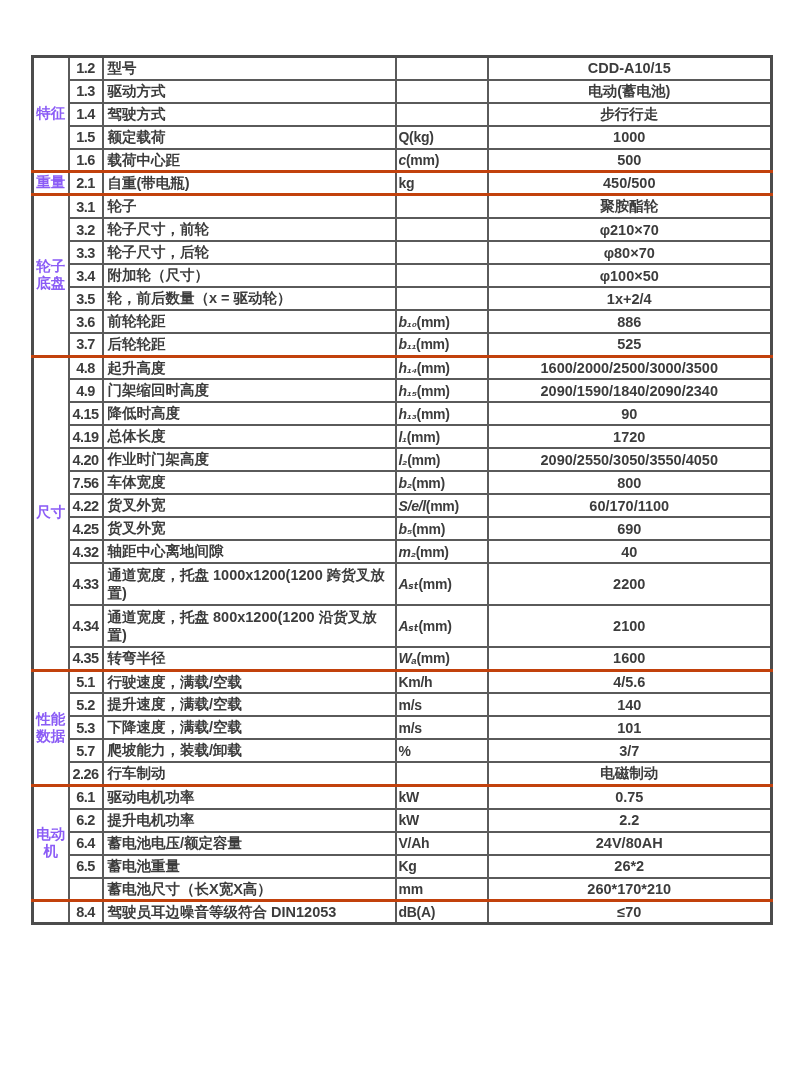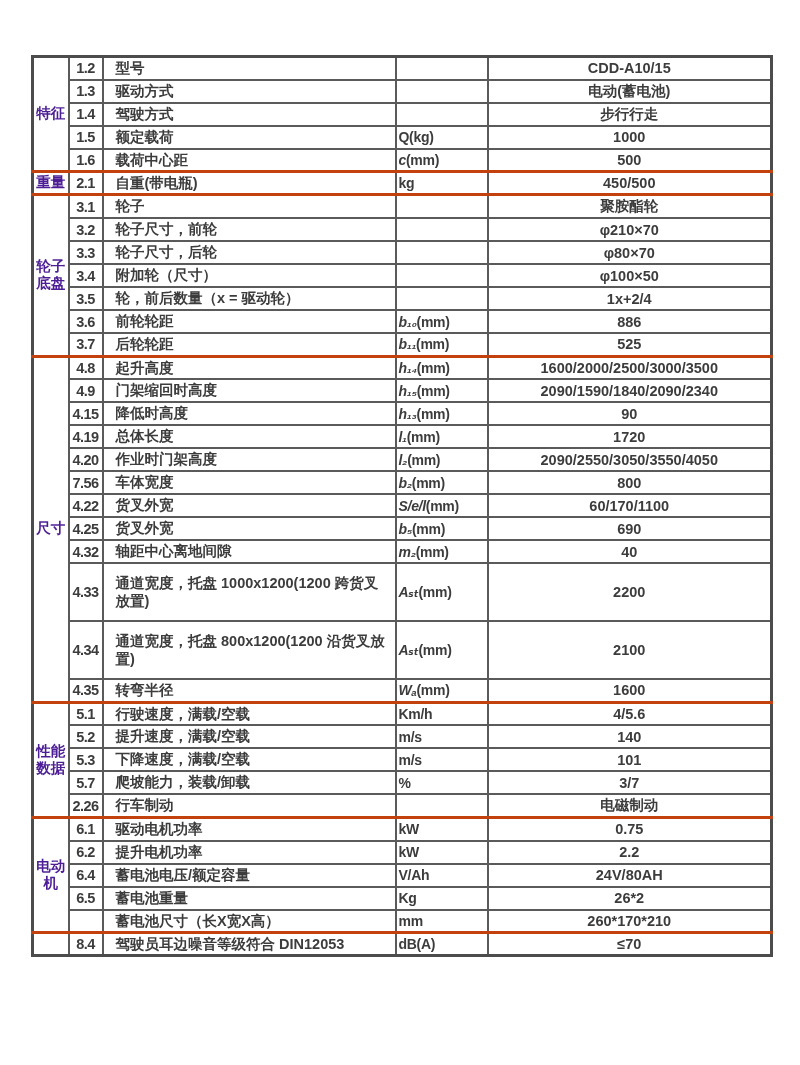--- a/index.html
+++ b/index.html
@@ -28,41 +28,41 @@
   table.spec td {
     border: 2px solid #5a5a5a;
     vertical-align: middle;
     overflow: hidden;
     background: #ffffff;
   }
   table.spec {
     border: 3px solid #4c4c4c;
   }
   tr.spec-row { height: 23px; }
-  tr.spec-row.tall { height: 58px; }
+  tr.spec-row.tall { height: 42px; }
   tr.group-start td { border-top: 3px solid #c2410c; }
 
   td.cat {
     text-align: center;
     font-size: 14.5px;
     line-height: 1.18;
     padding: 0 1px;
-    color: #4c1d95;
+    color: #8b5cf6;
   }
   td.num {
     text-align: center;
     font-size: 14.5px;
     letter-spacing: -0.5px;
     padding: 0;
   }
   td.desc {
     text-align: left;
     font-size: 14.5px;
     line-height: 1.25;
-    padding: 0 2px 0 12px;
+    padding: 0 2px 0 4px;
   }
   td.unit {
     text-align: left;
     font-size: 14px;
     padding: 0 0 0 2px;
     letter-spacing: -0.3px;
   }
   td.val {
     text-align: center;
     font-size: 14.5px;

